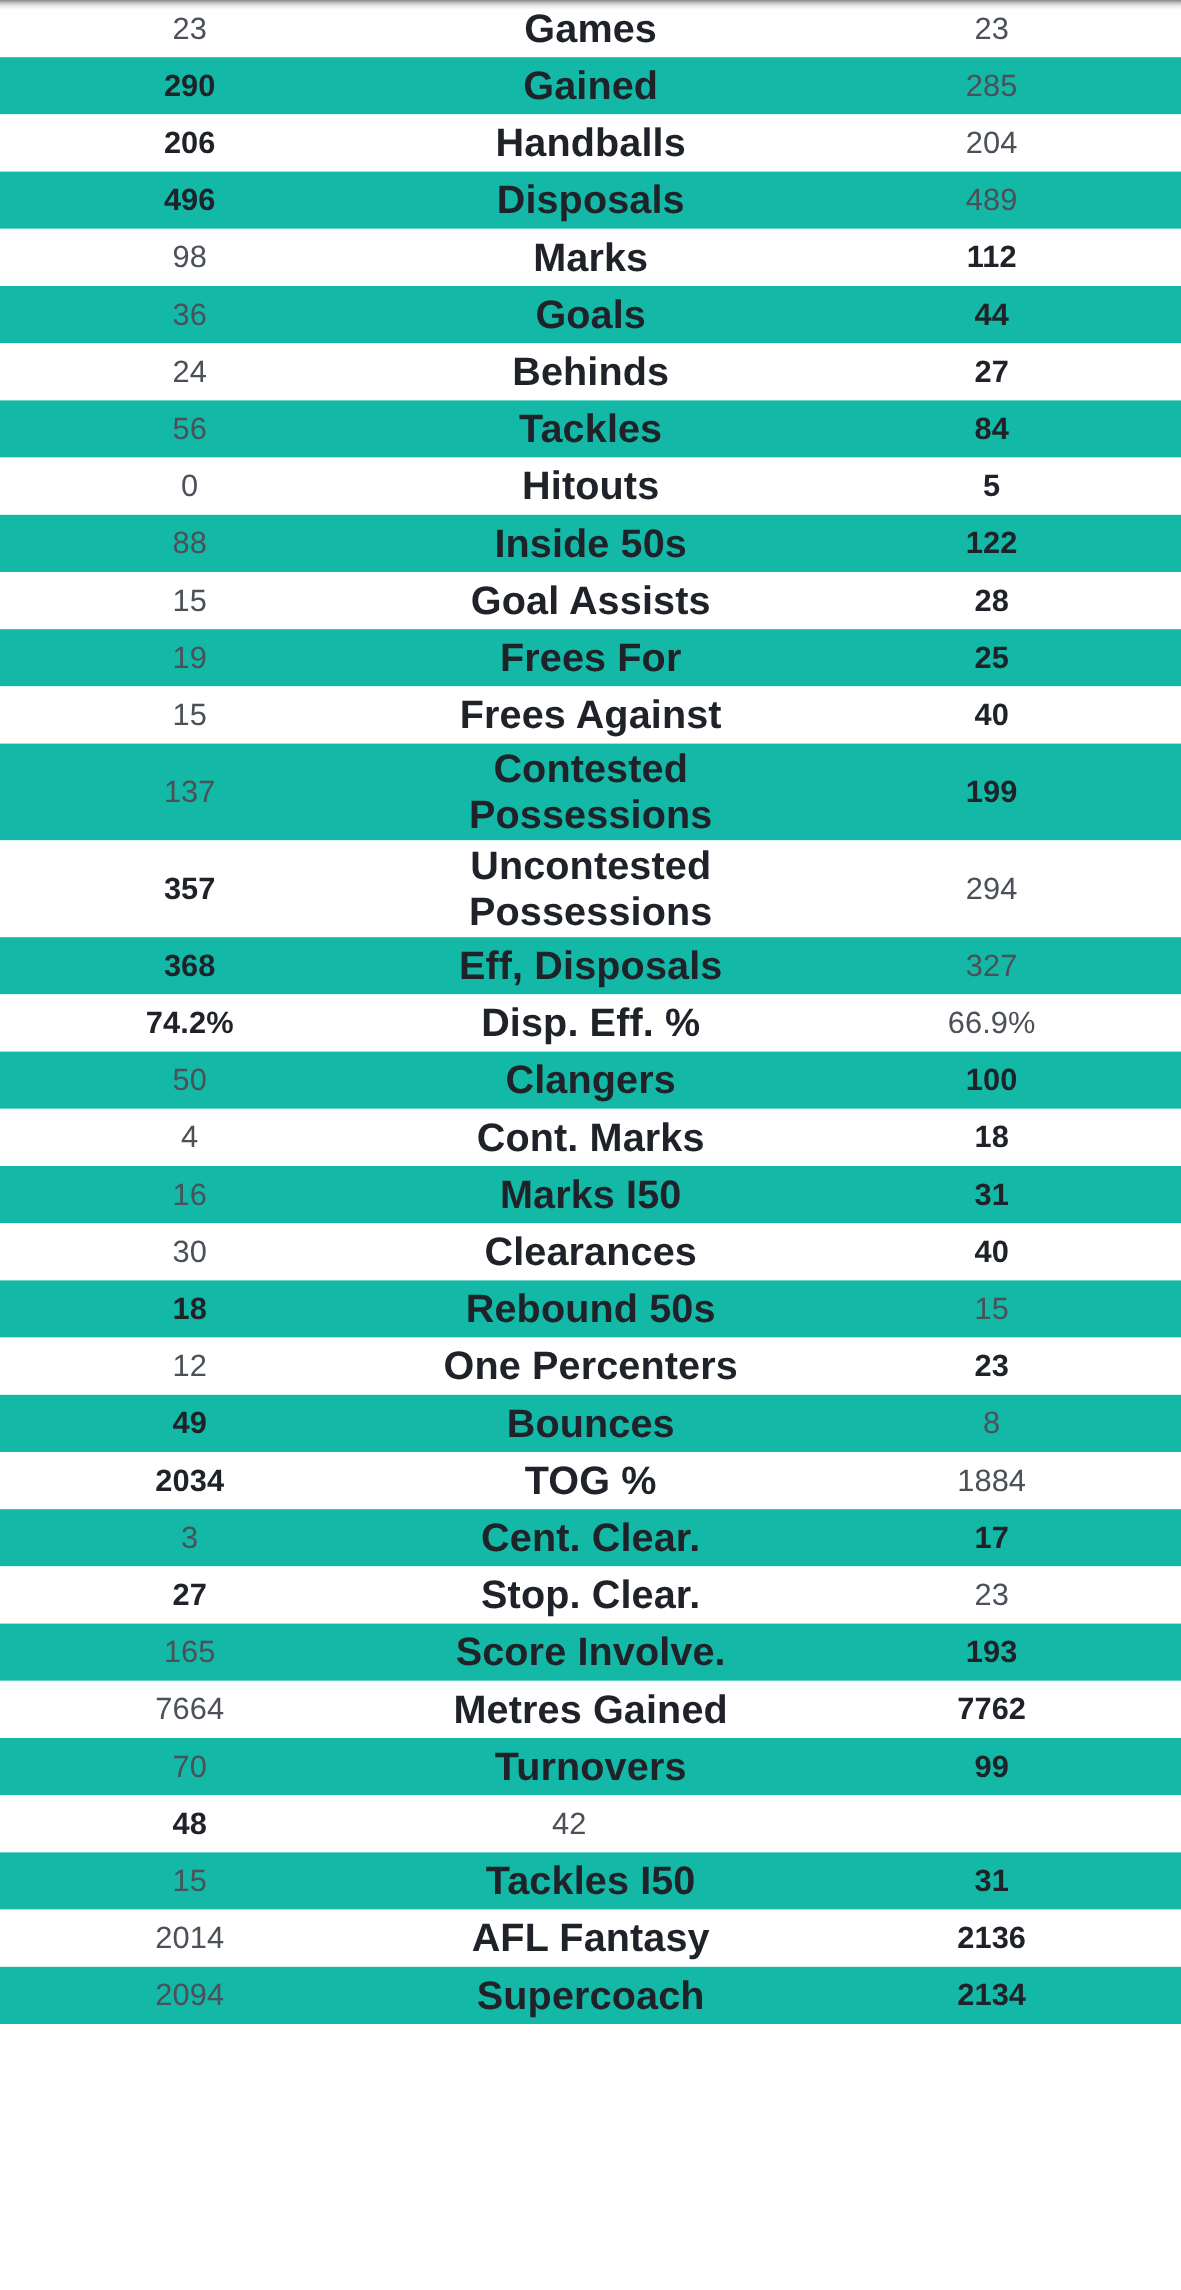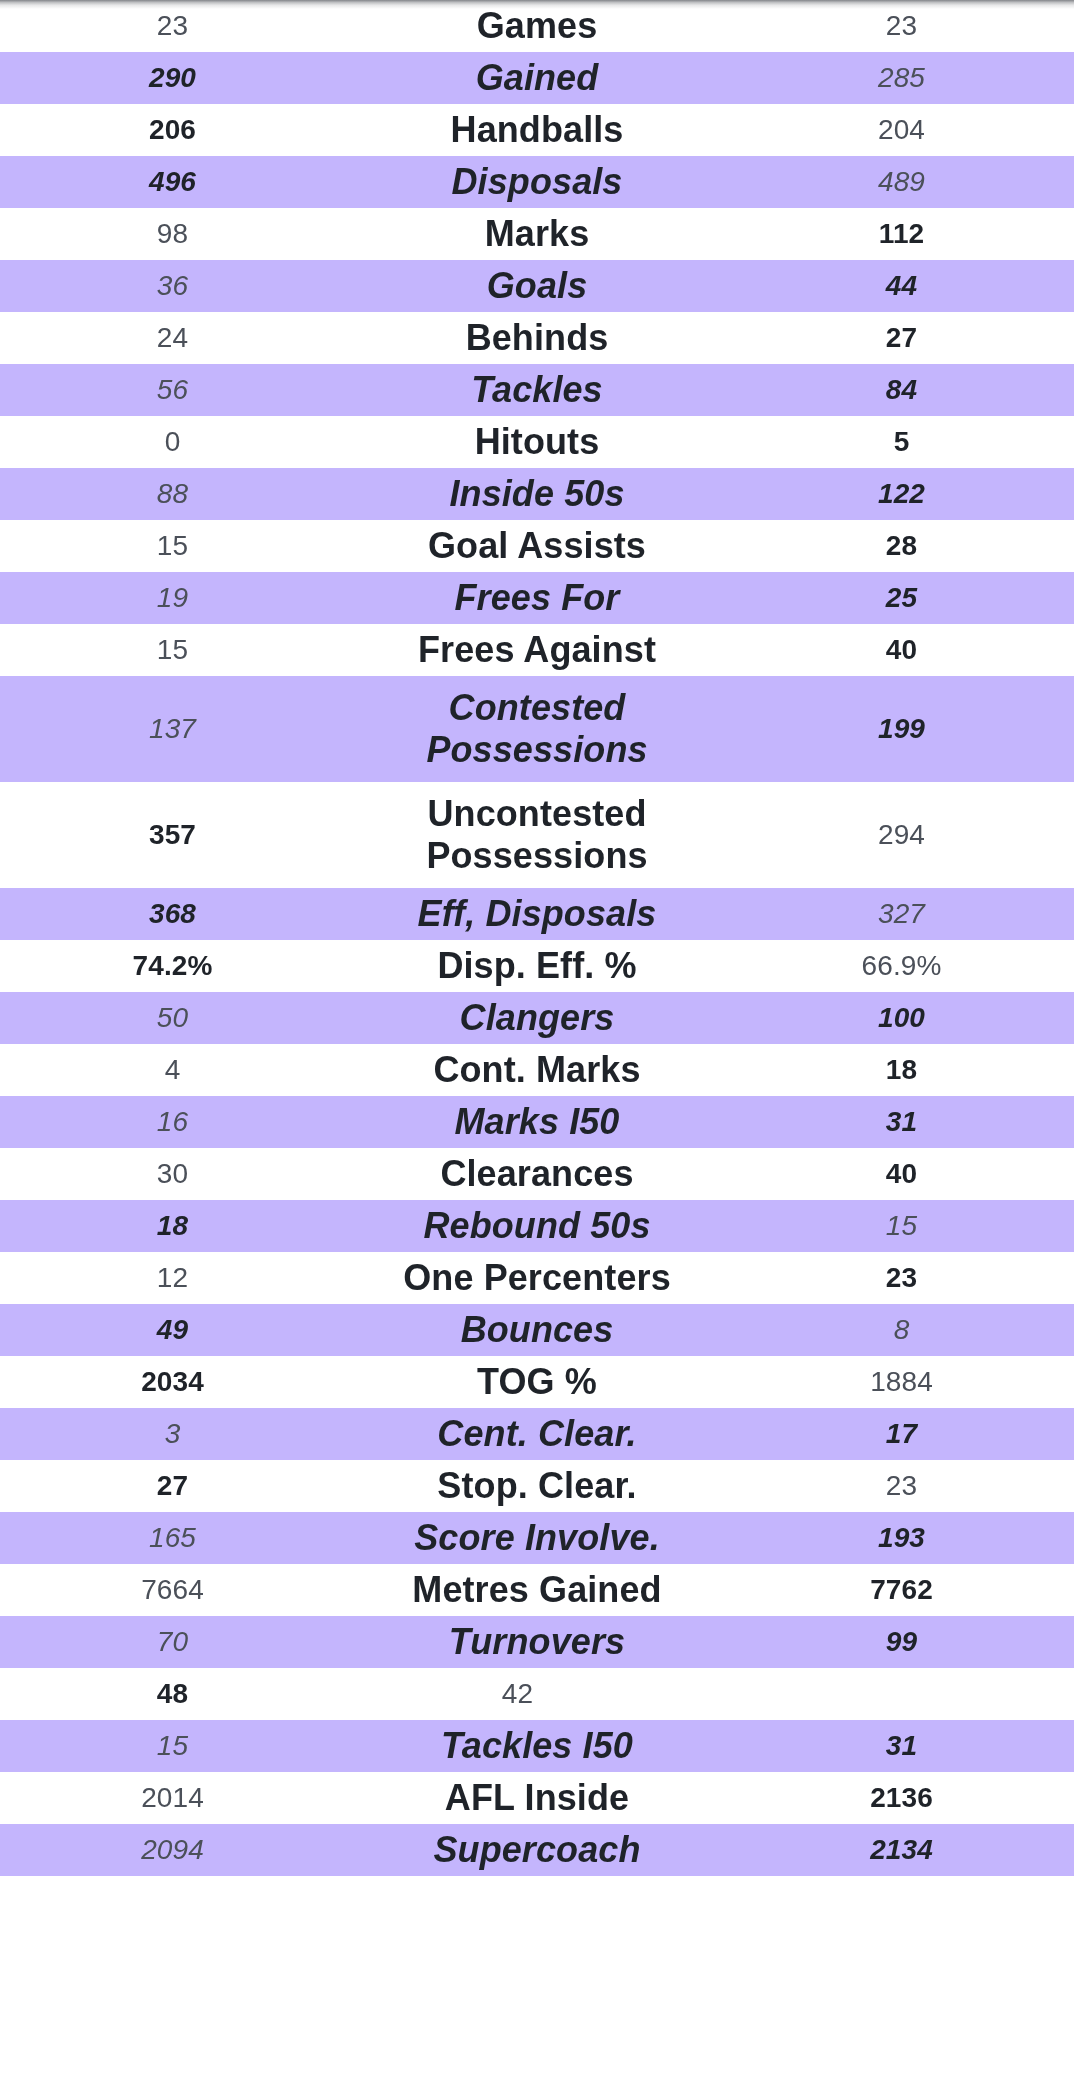--- a/index.html
+++ b/index.html
@@ -39,25 +39,24 @@
 
   .row {
     display: flex;
     align-items: center;
     width: 1074px;
     height: 52px;
     box-sizing: border-box;
     background: #ffffff;
   }
   .row.alt {
-    background: #c4b5fd;
-    font-style: italic;
+    background: #14b8a6;
   }
   .row.tall {
-    height: 106px;
+    height: 88px;
   }
 
   .cell {
     display: flex;
     align-items: center;
     justify-content: center;
     height: 100%;
     box-sizing: border-box;
     text-align: center;
   }
@@ -439,21 +438,21 @@
       </div>
       <div class="cell cell-right">
         <span class="val lead">31</span>
       </div>
     </div>
     <div class="row">
       <div class="cell cell-left">
         <span class="val">2014</span>
       </div>
       <div class="cell cell-center">
-        <span class="label">AFL Inside</span>
+        <span class="label">AFL Fantasy</span>
       </div>
       <div class="cell cell-right">
         <span class="val lead">2136</span>
       </div>
     </div>
     <div class="row alt">
       <div class="cell cell-left">
         <span class="val">2094</span>
       </div>
       <div class="cell cell-center">

